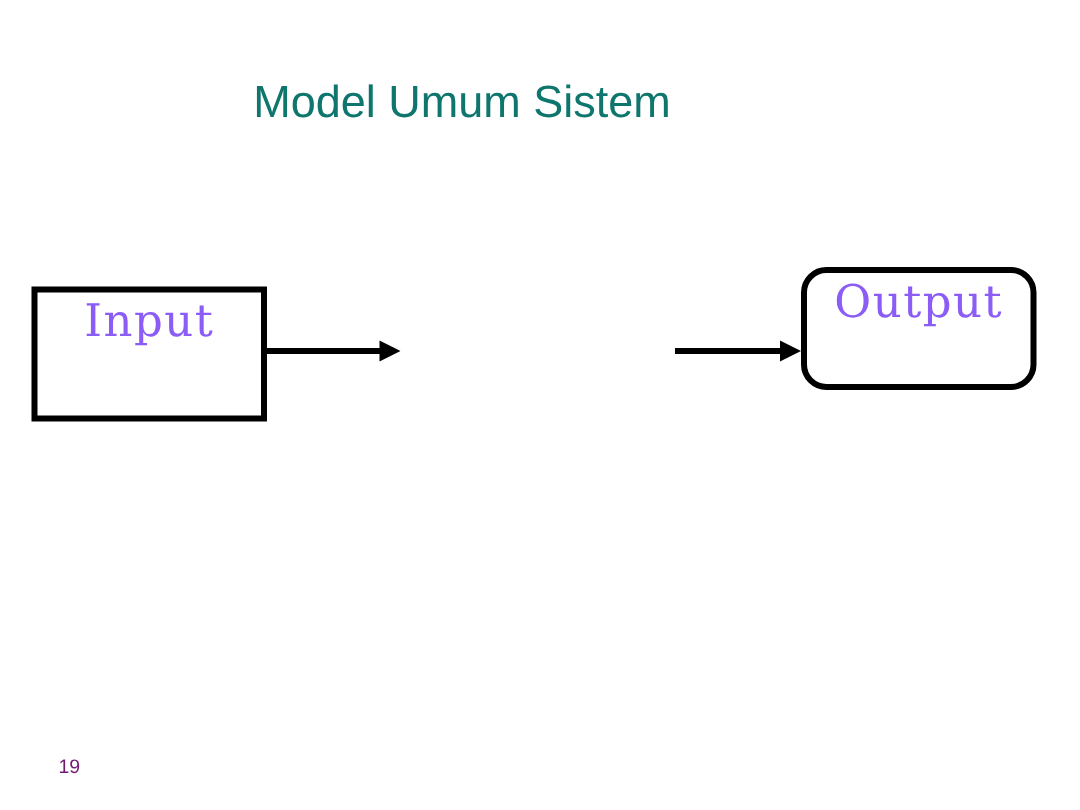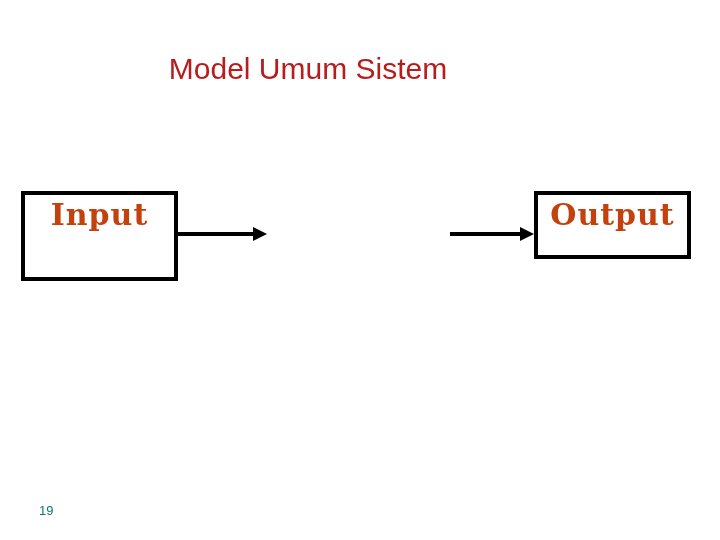--- a/index.html
+++ b/index.html
@@ -17,58 +17,58 @@
   }
   .slide-title {
     position: absolute;
     left: 0;
     top: 52px;
     width: 616px;
     text-align: center;
     font-family: "Liberation Sans", "DejaVu Sans", sans-serif;
     font-size: 30px;
     font-weight: 400;
-    color: #b91c1c;
+    color: #0f766e;
     letter-spacing: 0px;
     line-height: 34px;
   }
   .flow-box {
     position: absolute;
     box-sizing: border-box;
     border: 4px solid #000000;
     background: #ffffff;
     text-align: center;
   }
   .flow-box .box-label {
     display: block;
     padding-top: 4px;
     font-family: "DejaVu Serif", "Liberation Serif", serif;
-    font-weight: 700;
+    font-weight: 400;
     font-size: 30px;
     line-height: 32px;
-    color: #c2410c;
+    color: #8b5cf6;
     letter-spacing: 1px;
   }
   .box-input  { left: 21px;  top: 191px; width: 157px; height: 90px; }
   .box-proses { left: 267px; top: 191px; width: 183px; height: 89px; }
-  .box-output { left: 534px; top: 191px; width: 157px; height: 68px; }
+  .box-output { left: 534px; top: 178px; width: 157px; height: 82px; border-radius: 17px; }
   .arrow {
     position: absolute;
     top: 224px;
     height: 20px;
   }
   .arrow-1 { left: 178px; width: 89px; }
   .arrow-2 { left: 450px; width: 84px; }
   .page-number {
     position: absolute;
     left: 39px;
     top: 503px;
     font-family: "Liberation Sans", "DejaVu Sans", sans-serif;
     font-size: 13px;
-    color: #0f766e;
+    color: #701a75;
   }
 </style>
 </head>
 <body>
 
 <div class="slide">
 
   <div class="slide-title">Model Umum Sistem</div>
 
   <div class="flow-box box-input">

